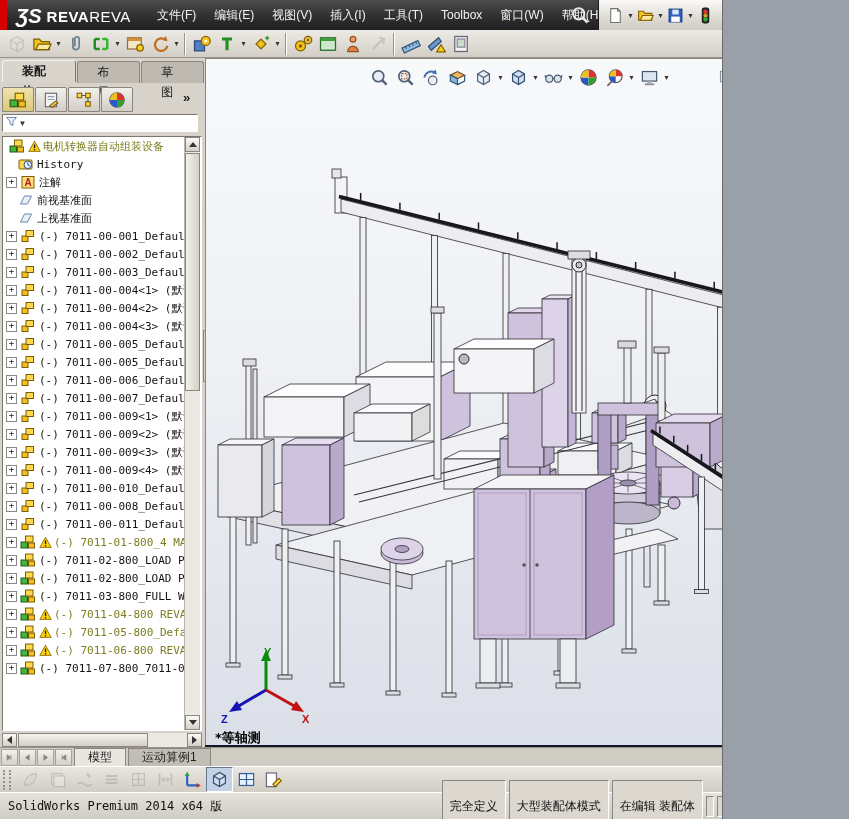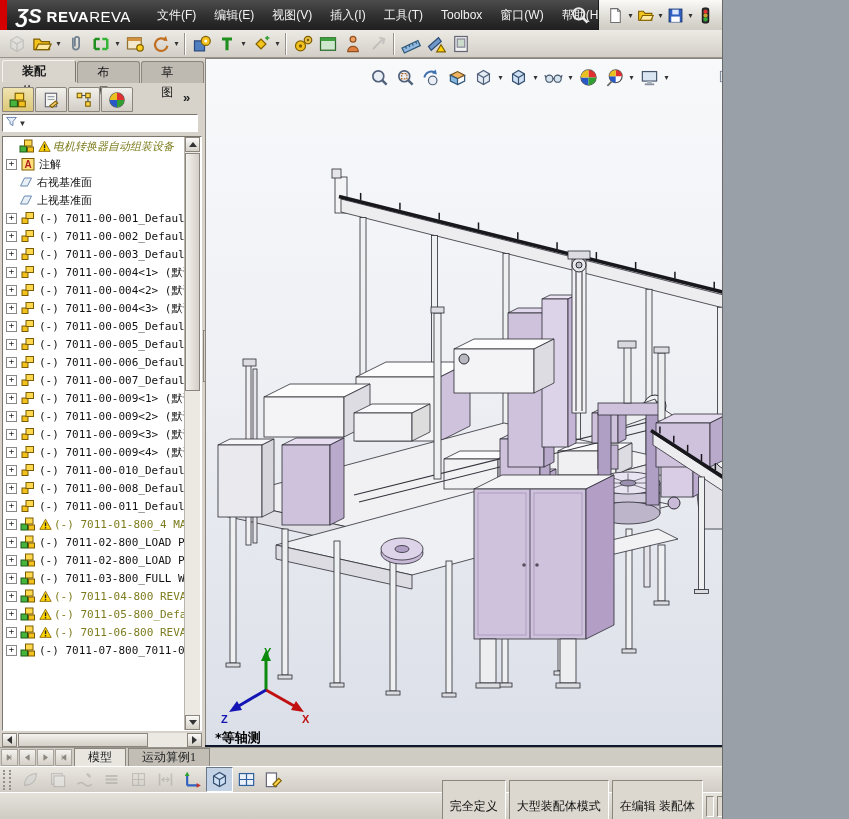--- a/index.html
+++ b/index.html
@@ -81,21 +81,21 @@
   .taskbtn{width:21px;height:24px;display:flex;align-items:center;justify-content:center;border:1px solid #b8b4ac;
     background:linear-gradient(#f4f2ee,#d9d5cd);}
   .taskbtn svg{width:16px;height:16px;}
   .viewlabel{left:9px;top:670px;position:absolute;font-weight:bold;font-size:13px;color:#000;
     font-family:"DejaVu Sans",sans-serif;}
   
   .tabsbar{left:0;top:747px;width:849px;height:19px;background:#cfccc4;border-top:1px solid #98948c;
     display:flex;align-items:center;box-sizing:border-box;}
   .navbtn{width:15px;height:15px;border:1px solid #a8a49c;background:linear-gradient(#f4f2ee,#d4d0c8);
     display:flex;align-items:center;justify-content:center;margin-left:1px;}
-  .btab{padding:0 13px;height:17px;line-height:16px;border:1px solid #8a867e;background:#c2beb6;margin-left:2px;color:#222;font-family:Liberation Serif, serif;}
+  .btab{padding:0 13px;height:17px;line-height:16px;border:1px solid #8a867e;background:#c2beb6;margin-left:2px;color:#222;}
   .btab.active{background:#e9e6e0;}
   
   .viewtoolbar{left:0;top:766px;width:849px;height:26px;background:linear-gradient(#e9e6e0,#d1cdc5);
     border-top:1px solid #fff;display:flex;align-items:center;padding-left:3px;box-sizing:border-box;}
   .grip{width:4px;height:20px;border-left:2px dotted #94908a;border-right:2px dotted #94908a;margin-right:6px;}
   .vbtn{width:25px;height:23px;display:flex;align-items:center;justify-content:center;border:1px solid transparent;}
   .vbtn svg{width:19px;height:19px;}
   .vbtn.disabled{opacity:.38;filter:grayscale(1);}
   .vbtn.active{background:#c4d2e6;border-color:#68758c #fff #fff #68758c;}
   
@@ -347,47 +347,56 @@
         </div>
       </div>
     <div class="overflow">»</div>
     <div class="abs filterbar">
       <span id="funnel"><svg viewBox="0 0 16 16">
             <path d="M2 3 H14 L9.8 8 V13 L6.2 11 V8 Z" fill="#e8eef8" stroke="#5070a0"></path>
           </svg></span>
       <span class="ddc">▼</span>
     </div>
     <div class="abs treebox" id="treebox">
-        <div class="trow" style="padding-left: 16px; font-style: italic;">
+        <div class="trow" style="padding-left: 6px;">
           <span class="ticon"><svg viewBox="0 0 16 16">
               <rect x="1" y="8" width="6.5" height="6" fill="#46b43c" stroke="#1c5c14"></rect>
               <rect x="5.5" y="2" width="7.5" height="6" fill="#ffd84d" stroke="#7c5c00"></rect>
               <rect x="8.5" y="9" width="6" height="5" fill="#f2c11e" stroke="#7c5c00"></rect>
             </svg></span>
           <span class="twarn"><svg viewBox="0 0 16 16">
               <path d="M8 1.5 L15 14 H1 Z" fill="#ffd400" stroke="#806000"></path>
               <rect x="7.2" y="5.5" width="1.7" height="4.5" fill="#222"></rect>
               <rect x="7.2" y="11.2" width="1.7" height="1.7" fill="#222"></rect>
             </svg></span>
           <span class="tlabel olive">电机转换器自动组装设备</span>
         </div>
         <div class="trow">
+          <span class="tspace"></span>
+          <span class="ticon"><svg viewBox="0 0 16 16">
+              <rect x="1" y="4" width="13" height="9" rx="1" fill="#ffd84d" stroke="#806000"></rect>
+              <circle cx="9.8" cy="8.8" r="3.8" fill="#eaf2ff" stroke="#2050a0"></circle>
+              <path d="M9.8 6.4 V8.8 L11.8 10" stroke="#2050a0" fill="none"></path>
+            </svg></span>
+          <span class="tlabel">History</span>
+        </div>
+        <div class="trow">
           <span class="texp">+</span>
           <span class="ticon"><svg viewBox="0 0 16 16">
               <rect x="2" y="2.5" width="12" height="11.5" fill="#ffe07a" stroke="#806000"></rect>
               <text x="8" y="12" font-size="10" text-anchor="middle" fill="#b02020" font-weight="bold">A</text>
             </svg></span>
           <span class="tlabel">注解</span>
         </div>
         <div class="trow">
           <span class="tspace"></span>
           <span class="ticon"><svg viewBox="0 0 16 16">
               <path d="M2.5 12 L6.5 4 H13.5 L9.5 12 Z" fill="rgba(150,180,215,0.22)" stroke="#6888b0"></path>
             </svg></span>
-          <span class="tlabel">右视基准面</span>
+          <span class="tlabel">前视基准面</span>
         </div>
         <div class="trow">
           <span class="tspace"></span>
           <span class="ticon"><svg viewBox="0 0 16 16">
               <path d="M2.5 12 L6.5 4 H13.5 L9.5 12 Z" fill="rgba(150,180,215,0.22)" stroke="#6888b0"></path>
             </svg></span>
           <span class="tlabel">上视基准面</span>
         </div>
         <div class="trow">
           <span class="texp">+</span>
@@ -1081,20 +1090,21 @@
       </div>
       <div class="vbtn">
         <svg viewBox="0 0 16 16">
           <rect x="2" y="2.5" width="8.5" height="11.5" fill="#fff" stroke="#667"></rect>
           <path d="M7.5 12 L12.5 7 l2 2 -5 5 z" fill="#ffd84d" stroke="#806000"></path>
         </svg>
       </div>
     </div>
 
   <div class="abs statusbar">
+    <span class="sproduct">SolidWorks Premium 2014 x64 版</span>
     <span class="sright" id="statuscells">
         <span class="scell">完全定义</span>
         <span class="scell">大型装配体模式</span>
         <span class="scell">在编辑 装配体</span>
         <span class="scell empty"></span>
         <span class="scell empty"></span>
         <span class="scustom">
           <span>自定义</span>
           <span class="caretup">▲</span>
         </span>

